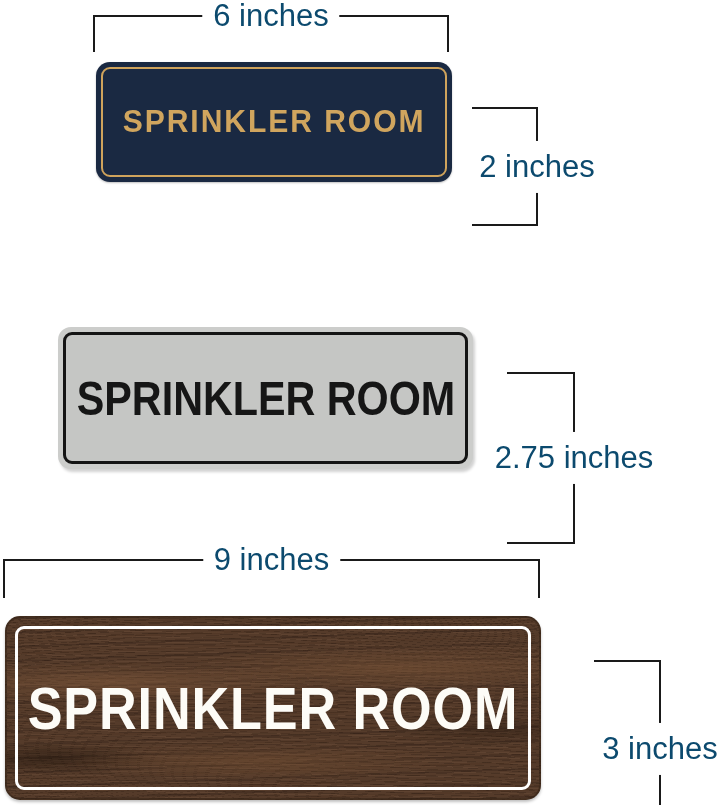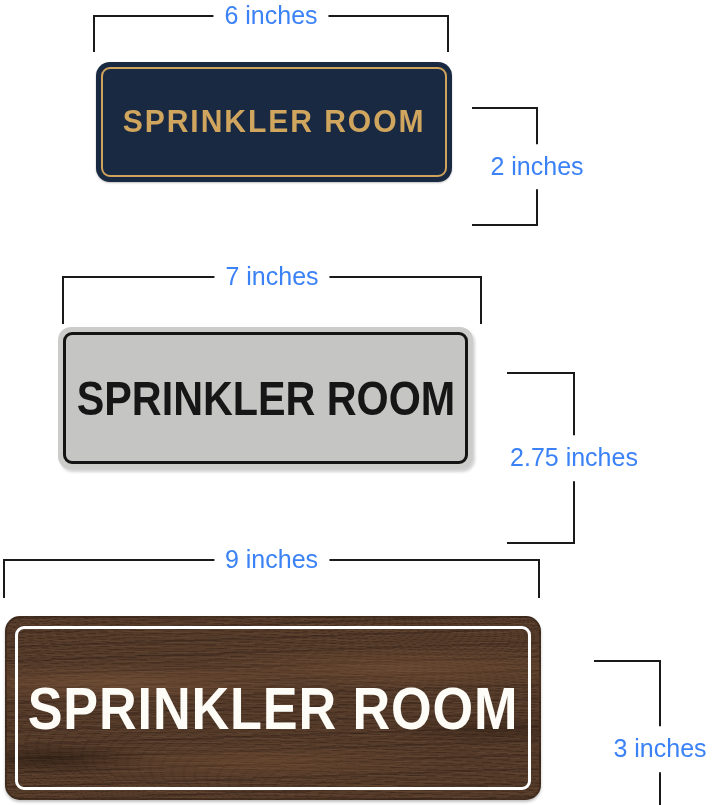--- a/index.html
+++ b/index.html
@@ -20,23 +20,23 @@
     border-right:2px solid #1a1a1a;
   }
   .dim-v{
     border-right:2px solid #1a1a1a;
     border-top:2px solid #1a1a1a;
     border-bottom:2px solid #1a1a1a;
     margin-top:43px;
   }
   .dim-label{
     position:absolute;
-    font-size:25px;
+    font-size:31px;
     line-height:1.1;
-    color:#3b82f6;
+    color:#0c4a6e;
     background:#ffffff;
     white-space:nowrap;
   }
   .dim-h .dim-label{
     left:50%;top:-1px;
     transform:translate(-50%,-50%);
     padding:0 11px;
   }
   .dim-v .dim-label{
     right:-1px;top:50%;
@@ -137,23 +137,20 @@
 
   <div class="sign sign-navy">
     <div class="inner-border"></div>
     <span class="sign-text">SPRINKLER ROOM</span>
   </div>
 
   <div class="dim dim-v" style="left:472px;top:64px;width:66px;height:119px;">
     <span class="dim-label">2 inches</span>
   </div>
 
-  <div class="dim dim-h" style="left:62px;top:276px;width:420px;height:48px;">
-    <span class="dim-label">7 inches</span>
-  </div>
 
   <div class="sign sign-silver">
     <div class="panel"></div>
     <span class="sign-text">SPRINKLER ROOM</span>
   </div>
 
   <div class="dim dim-v" style="left:507px;top:329px;width:68px;height:172px;">
     <span class="dim-label">2.75 inches</span>
   </div>
 

